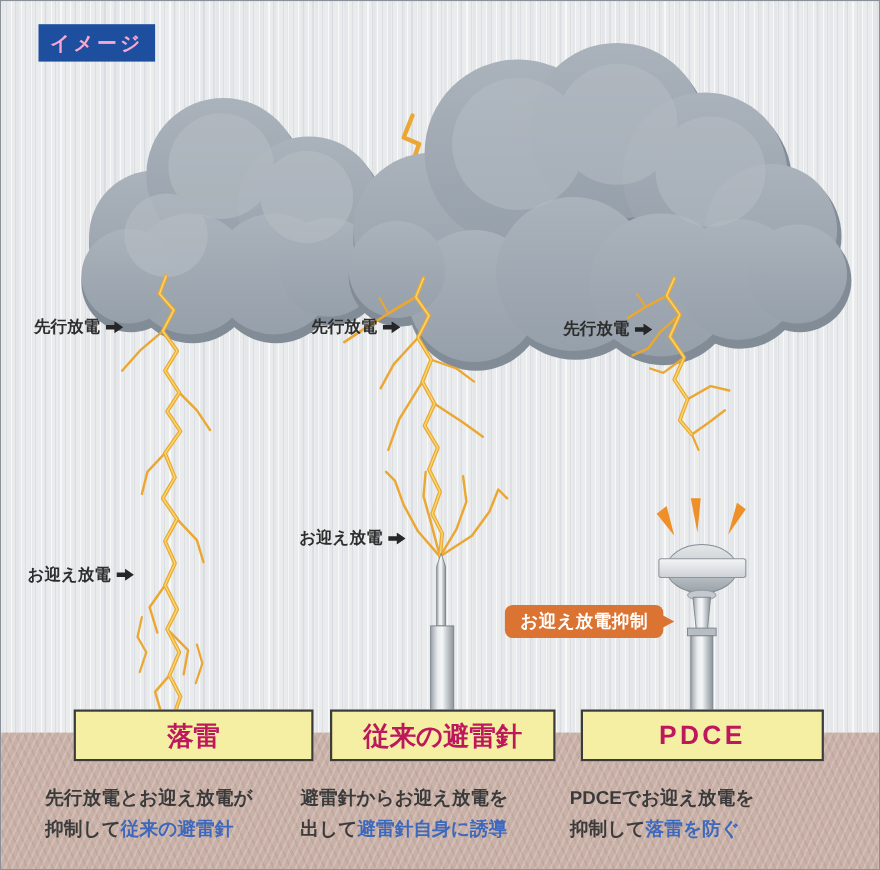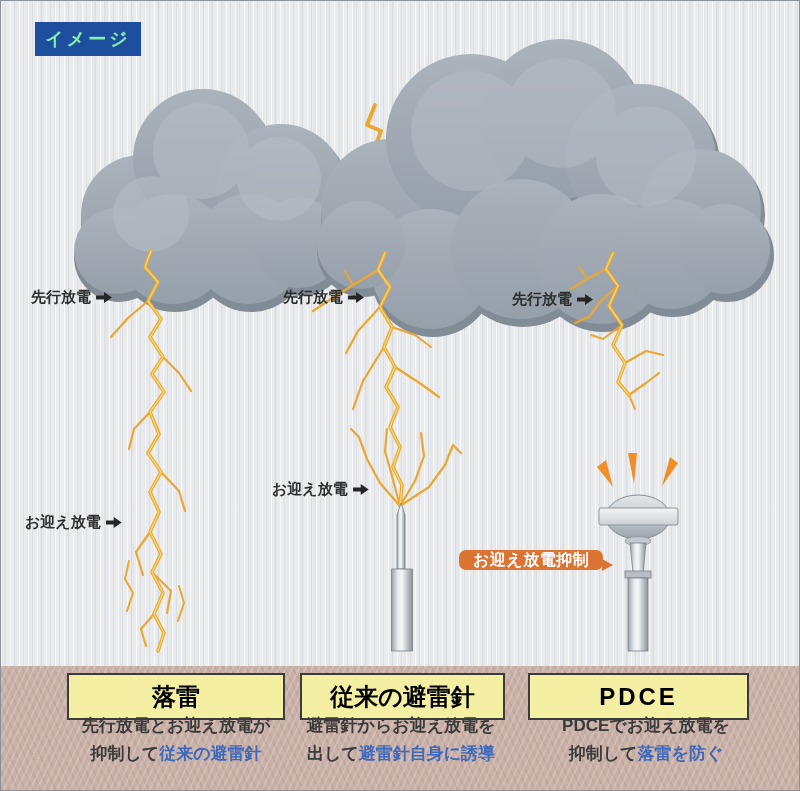--- a/index.html
+++ b/index.html
@@ -16,57 +16,57 @@
     background-color:#c9b1a7;
     background-image:
       repeating-linear-gradient(115deg, rgba(255,255,255,.16) 0 2px, transparent 2px 6px),
       repeating-linear-gradient(65deg, rgba(120,90,80,.10) 0 2px, transparent 2px 7px);
   }
   svg.art { position:absolute; left:0; top:0; z-index:2; }
 
   .tag {
     position:absolute; left:34px; top:21px; z-index:4;
     width:106px; height:34px; background:#1d4f9e;
-    color:#86efac; font-size:18px; font-weight:700; letter-spacing:3px;
+    color:#f9a8d4; font-size:18px; font-weight:700; letter-spacing:3px;
     display:flex; align-items:center; justify-content:center;
   }
 
   .lbl {
     position:absolute; z-index:4; display:flex; align-items:center; gap:5px;
     font-size:15px; font-weight:700; color:#2e2e2e; white-space:nowrap;
   }
   .arrow {
     display:inline-block; width:16px; height:13px; background:#262626;
     clip-path:polygon(0 34%, 50% 34%, 50% 8%, 100% 50%, 50% 92%, 50% 66%, 0 66%);
   }
 
   .badge {
     position:absolute; left:458px; top:549px; z-index:4;
-    width:144px; height:20px; background:#db7332; border-radius:7px;
+    width:144px; height:30px; background:#db7332; border-radius:7px;
     color:#ffffff; font-size:16px; font-weight:700; letter-spacing:.5px;
     display:flex; align-items:center; justify-content:center;
   }
   .badge::after {
     content:""; position:absolute; right:-10px; top:9px;
     border-top:6px solid transparent; border-bottom:6px solid transparent;
     border-left:11px solid #db7332;
   }
 
   .title-box {
     position:absolute; top:644px; height:47px; z-index:5;
     background:#f4efa2; border:2px solid #3b3b3b; box-sizing:border-box;
     display:flex; align-items:center; justify-content:center;
-    font-size:24px; font-weight:700; color:#000000;margin-top:28px;
+    font-size:24px; font-weight:700; color:#be185d;
   }
   .tb1 { left:66px;  width:218px; }
   .tb2 { left:299px; width:205px; }
   .tb3 { left:527px; width:221px; letter-spacing:3px; }
 
   .desc {
-    position:absolute; top:711px; z-index:5; text-align:center;
+    position:absolute; top:711px; z-index:5; 
     font-size:17px; font-weight:700; color:#3b3b3b; line-height:28px;
   }
   .d1 { left:40px;  width:270px; }
   .d2 { left:272px; width:256px; }
   .d3 { left:517px; width:256px; }
   .hl { color:#3e68bc; }
 </style>
 </head>
 <body>
 

